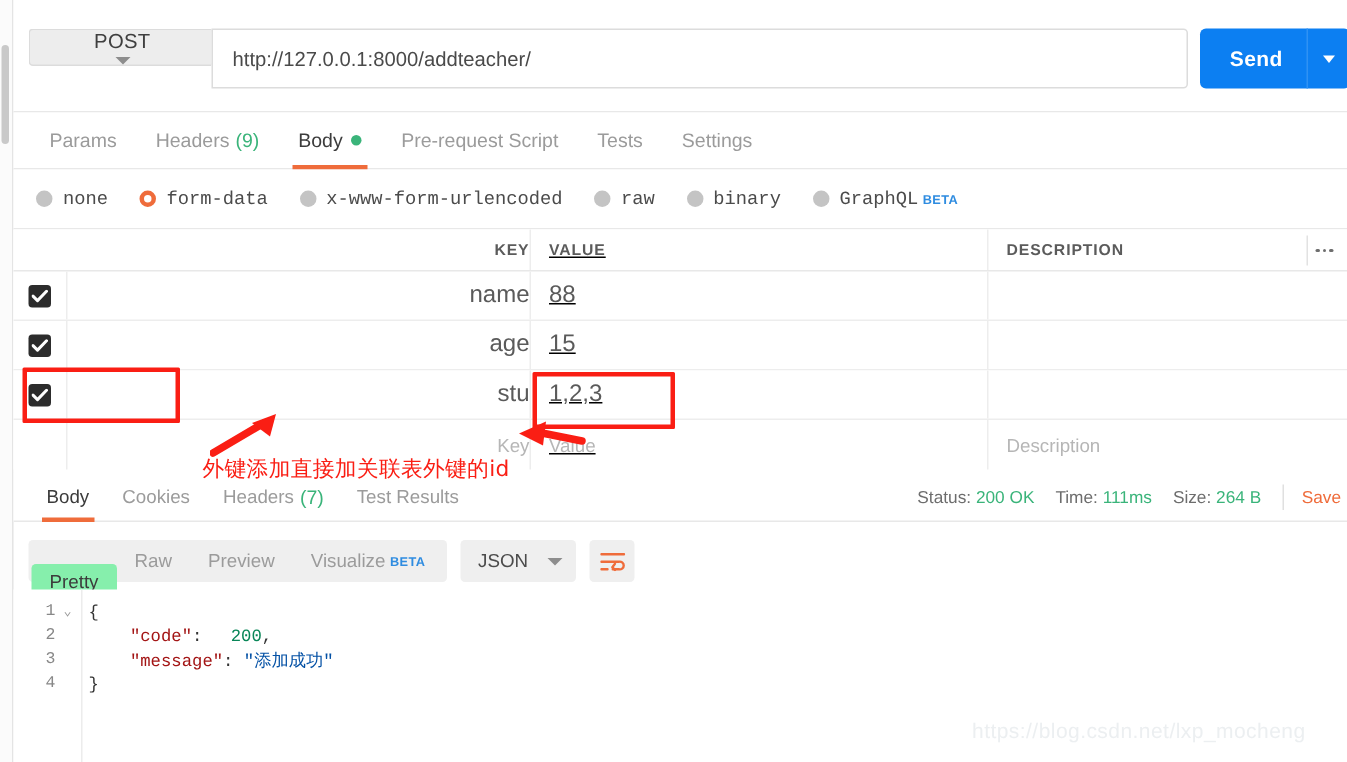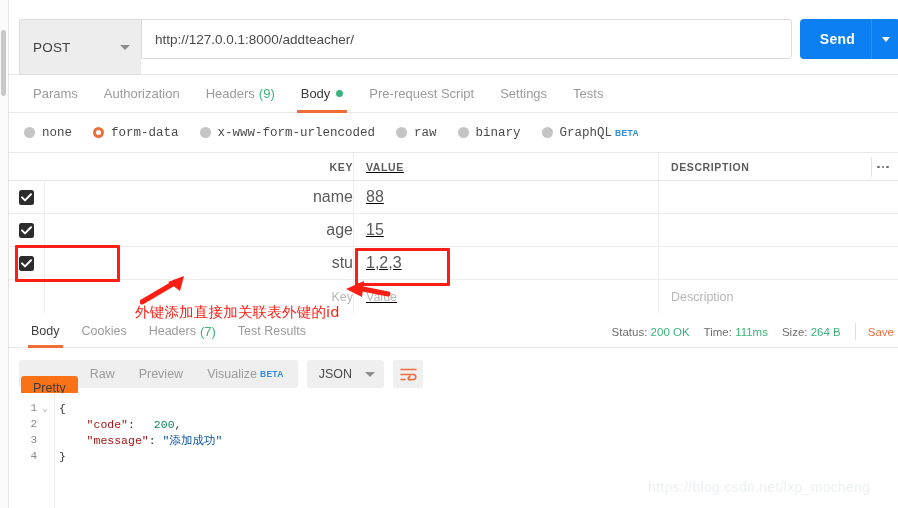--- a/index.html
+++ b/index.html
@@ -20,25 +20,25 @@
     position:absolute; left:1px; top:30px; width:5px; height:66px;
     background:#c9c9c9; border-radius:3px;
   }
 
   
   .url-row {
     position:absolute; left:9px; top:0; right:0; height:75px;
     background:#ffffff; border-bottom:1px solid #e8e8e8;
   }
   .method-box {
-    position:absolute; left:10px; top:19px; width:122px; height:56px;
+    position:absolute; left:10px; top:19px; width:122px; height:25px;
     background:#ededed; border:1px solid #dcdcdc; border-right:none;
     border-radius:3px 0 0 3px;
     display:flex; align-items:center; justify-content:space-between;
-    padding:0 11px 0 13px; cursor:pointer;
+    padding:0 11px 0 13px; cursor:pointer;flex-direction:column;
   }
   .method-label { font-size:13.5px; color:#3f3f3f; letter-spacing:.2px; }
   .caret-down {
     width:0;height:0;border-left:5px solid transparent;border-right:5px solid transparent;
     border-top:5px solid #8d8d8d;
   }
   .url-input {
     position:absolute; left:132px; top:19px; width:651px; height:40px;
     background:#ffffff; border:1px solid #dcdcdc; border-radius:0 3px 3px 0;
     display:flex; align-items:center; padding:0 13px;
@@ -162,21 +162,21 @@
     display:flex; align-items:center; padding-left:10px;
   }
   .seg-group {
     display:flex; align-items:center; height:28px; background:#efefef; border-radius:3px;
     padding:0 2px;
   }
   .seg {
     height:24px; display:flex; align-items:center; padding:0 12px;
     font-size:12.5px; color:#9b9b9b; border-radius:3px; cursor:pointer; white-space:nowrap;
   }
-  .seg.active { background:#f97316; color:#3c3c3c;margin-top:28px; }
+  .seg.active { background:#86efac; color:#3c3c3c;margin-top:28px; }
   .fmt-select {
     display:flex; align-items:center; height:28px; background:#efefef; border-radius:3px;
     margin-left:9px; padding:0 9px 0 12px; cursor:pointer;
   }
   .fmt-label { font-size:12.5px; color:#4b4b4b; margin-right:13px; }
   .wrap-btn {
     width:30px;height:28px;background:#efefef;border-radius:3px;margin-left:9px;
     display:flex;align-items:center;justify-content:center;cursor:pointer;
   }
 
@@ -230,38 +230,35 @@
           <i></i>
         </span>
     </div>
   </div>
 
   <div class="req-tabs" id="req-tabs">
       <div class="req-tab">
         <span>Params</span>
       </div>
       <div class="req-tab">
-        <span>Authorization</span>
-      </div>
-      <div class="req-tab">
         <span>Headers</span>
         <span class="tab-count">(9)</span>
       </div>
       <div class="req-tab active">
         <span>Body</span>
         <span class="green-dot"></span>
       </div>
       <div class="req-tab">
         <span>Pre-request Script</span>
       </div>
       <div class="req-tab">
+        <span>Tests</span>
+      </div>
+      <div class="req-tab">
         <span>Settings</span>
-      </div>
-      <div class="req-tab">
-        <span>Tests</span>
       </div>
     </div>
 
   <div class="body-types" id="body-types">
       <div class="radio-item">
         <span class="radio-dot"></span>
         <span class="radio-label">none</span>
       </div>
       <div class="radio-item">
         <span class="radio-dot sel"></span>

